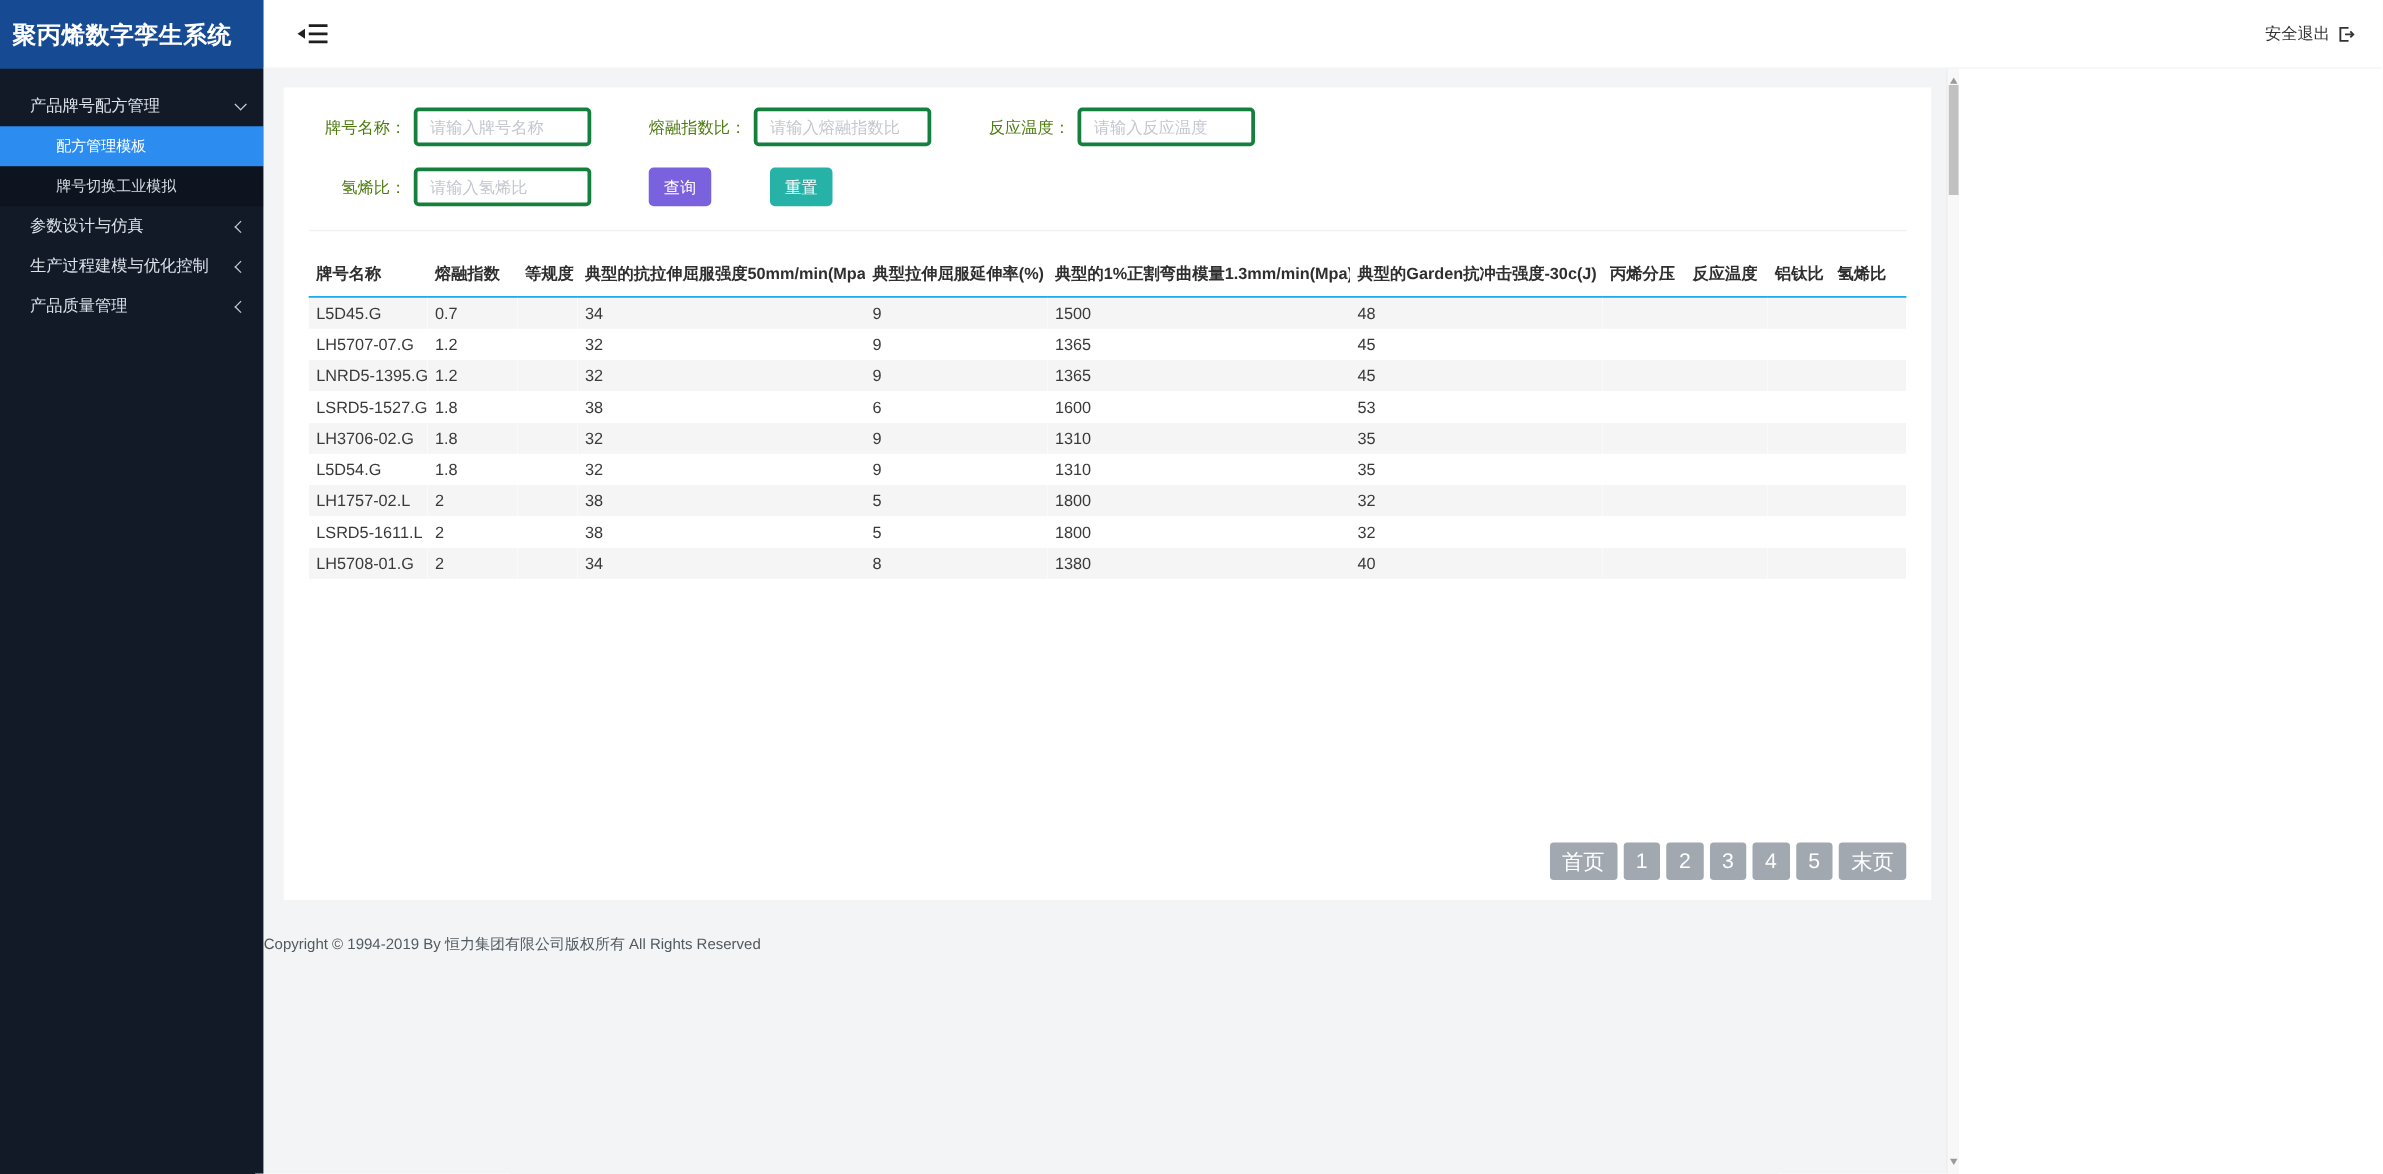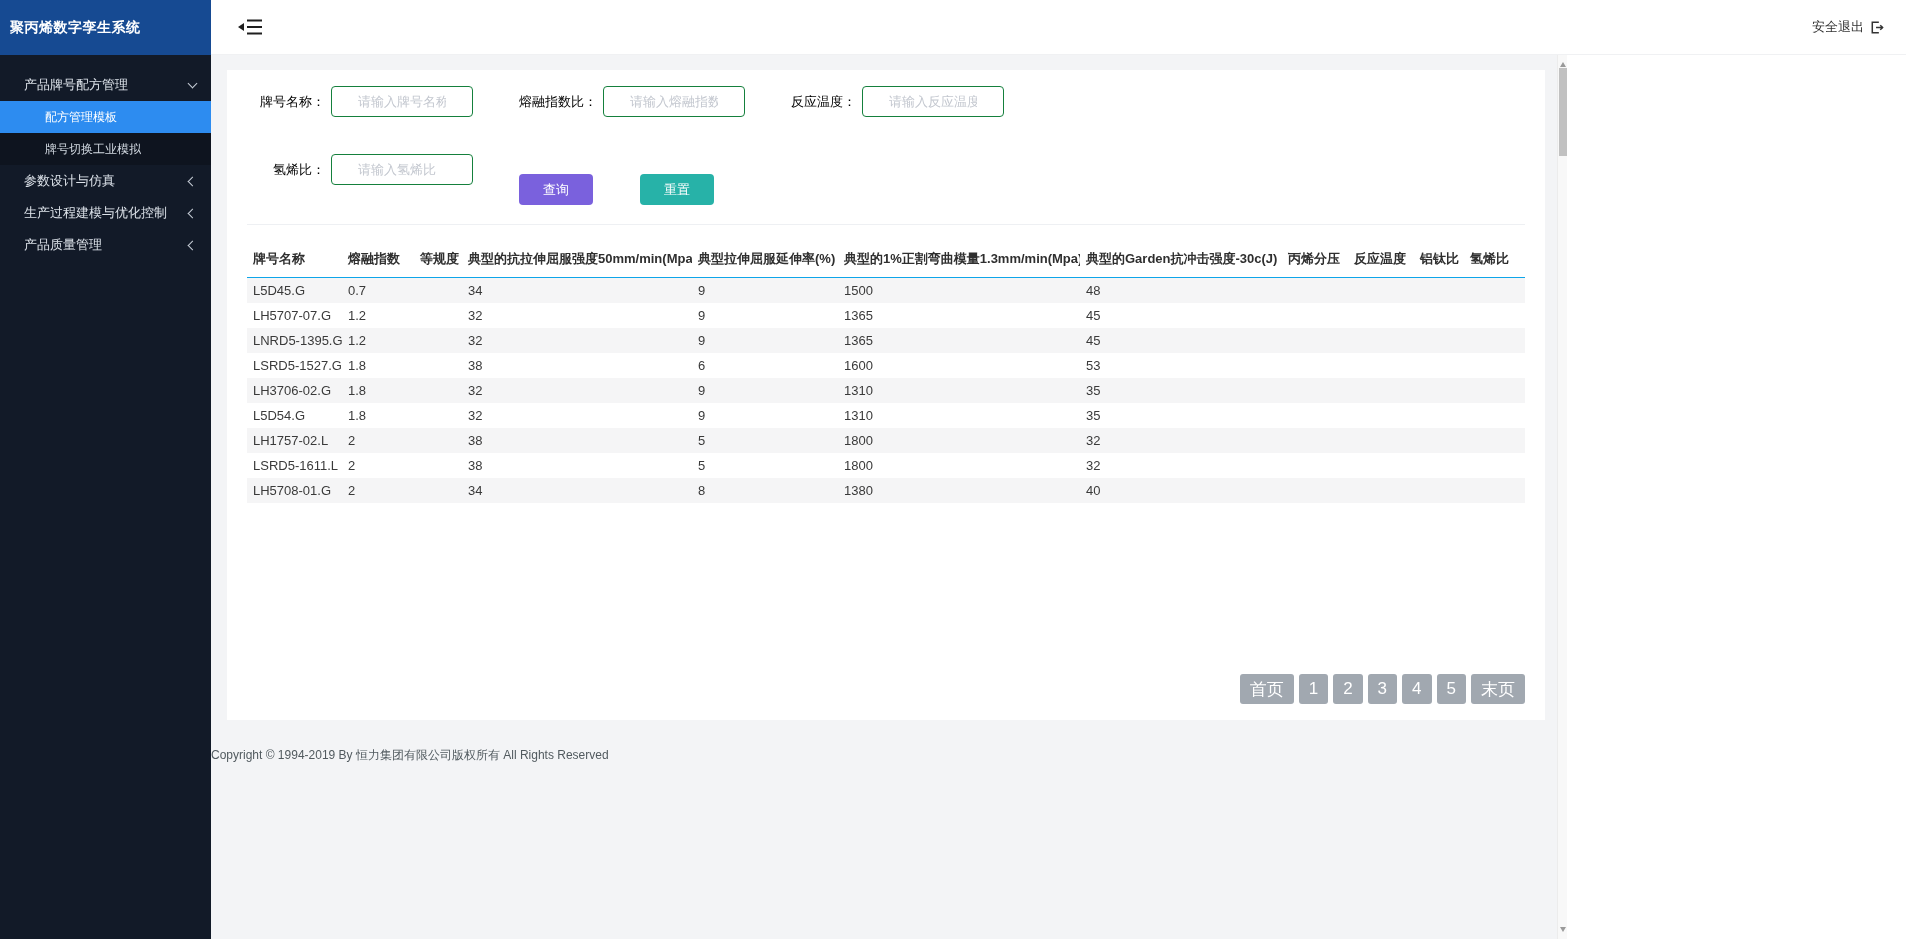--- a/index.html
+++ b/index.html
@@ -2,21 +2,21 @@
 <html><head>
 <meta charset="utf-8">
 <style>
   * { margin:0; padding:0; box-sizing:border-box; }
   html,body { width:1906px; height:939px; overflow:hidden; background:#fff;
     font-family:"Liberation Sans","DejaVu Sans",sans-serif; }
   .app { display:flex; width:1906px; height:939px; }
 
   
   .sidebar { width:211px; flex-shrink:0; background:#121a28; display:flex; flex-direction:column; }
-  .sidebar-header { height:55px; background:#164a92; color:#fff; font-size:14px; font-weight:bold;
+  .sidebar-header { height:55px; background:#164a92; color:#fff; font-size:19px; font-weight:bold;
     display:flex; align-items:center; padding:11px 10px; letter-spacing:.5px; }
   .menu { padding-top:14px; }
   .menu-item { height:32px; display:flex; align-items:center; justify-content:space-between;
     padding:0 15px 0 24px; font-size:13px; color:#dde3ea; cursor:pointer; }
   .menu-label { white-space:nowrap; }
   .chevron { width:7px; height:7px; border-right:1.5px solid #c6cdd6; border-bottom:1.5px solid #c6cdd6;
     display:inline-block; flex-shrink:0; }
   .chevron.down { transform:rotate(45deg); margin-top:-3px; }
   .chevron.left { transform:rotate(135deg); }
   .menu-sub-item { height:32px; display:flex; align-items:center; padding-left:45px;
@@ -34,28 +34,28 @@
   .content-frame { width:1356px; flex-shrink:0; background:#f3f4f6; position:relative; overflow:hidden; }
   .right-gutter { flex:1; background:#fff; }
 
   
   .card { margin:15px 22px 0 16px; background:#fff; height:650px; padding:16px 20px;
     display:flex; flex-direction:column; }
 
   .search-form { border-bottom:1px solid #eef0f3; padding-bottom:2px; }
   .search-row { display:flex; align-items:center; margin-bottom:17px; }
   .field { display:flex; align-items:center; margin-right:46px; }
-  .field-label { font-size:13px; color:#000000; white-space:nowrap; margin-right:6px; }
+  .field-label { font-size:13px; color:#4d7c0f; white-space:nowrap; margin-right:6px; }
   .field.first .field-label { min-width:78px; text-align:right; }
-  .field-input { width:142px; height:31px; border:1px solid #15803d; border-radius:4px;
-    padding:0 26px; font-size:13px; color:#333; outline:none; background:#fff;
+  .field-input { width:142px; height:31px; border:3px solid #15803d; border-radius:4px;
+    padding:0 10px; font-size:13px; color:#333; outline:none; background:#fff;
     font-family:"Liberation Sans","DejaVu Sans",sans-serif; }
   .field-input::placeholder { color:#c3c7cf; }
-  .btn { height:31px; padding:0 24px; border:none; border-radius:4px; color:#fff; font-size:13px;
-    cursor:pointer; font-family:"Liberation Sans","DejaVu Sans",sans-serif;margin-top:40px; }
+  .btn { height:31px; padding:0 12px; border:none; border-radius:4px; color:#fff; font-size:13px;
+    cursor:pointer; font-family:"Liberation Sans","DejaVu Sans",sans-serif; }
   .btn-query { background:#7a61dd; }
   .btn-reset { background:#27b2a8; margin-left:47px; }
 
   
   .data-table { width:100%; border-collapse:collapse; table-layout:fixed; margin-top:16px; }
   .data-table th { font-size:13px; font-weight:600; color:#2f2f2f; text-align:left;
     padding:9px 6px; white-space:nowrap; overflow:hidden; }
   .data-table thead tr { border-bottom:1px solid #0ea5e9; }
   .data-table td { font-size:13px; color:#3a3a3a; padding:5px 6px; white-space:nowrap; overflow:hidden; }
   .data-table tbody tr:nth-child(odd) { background:#f5f5f6; }

